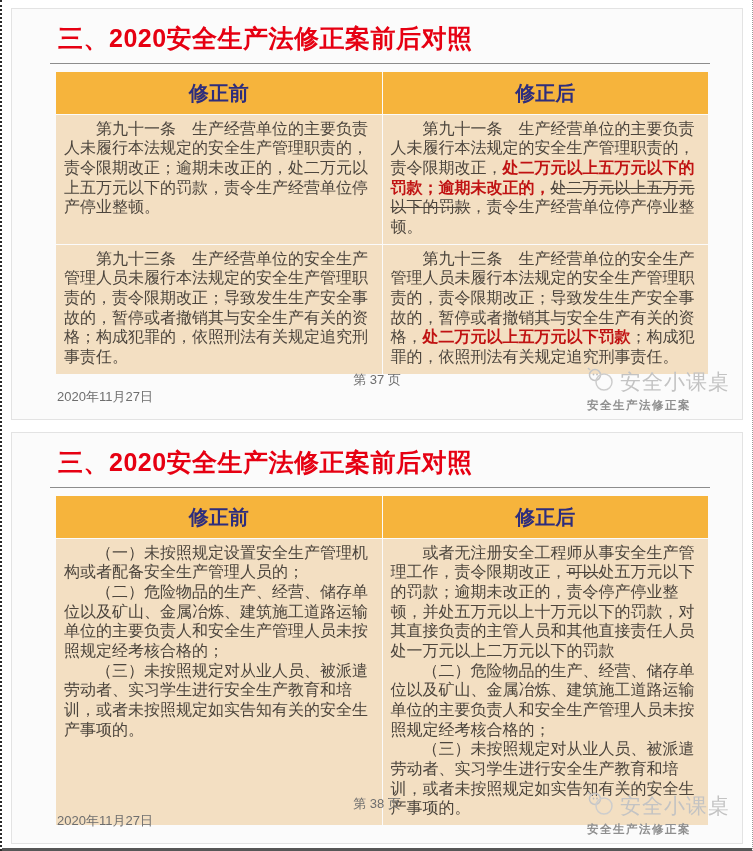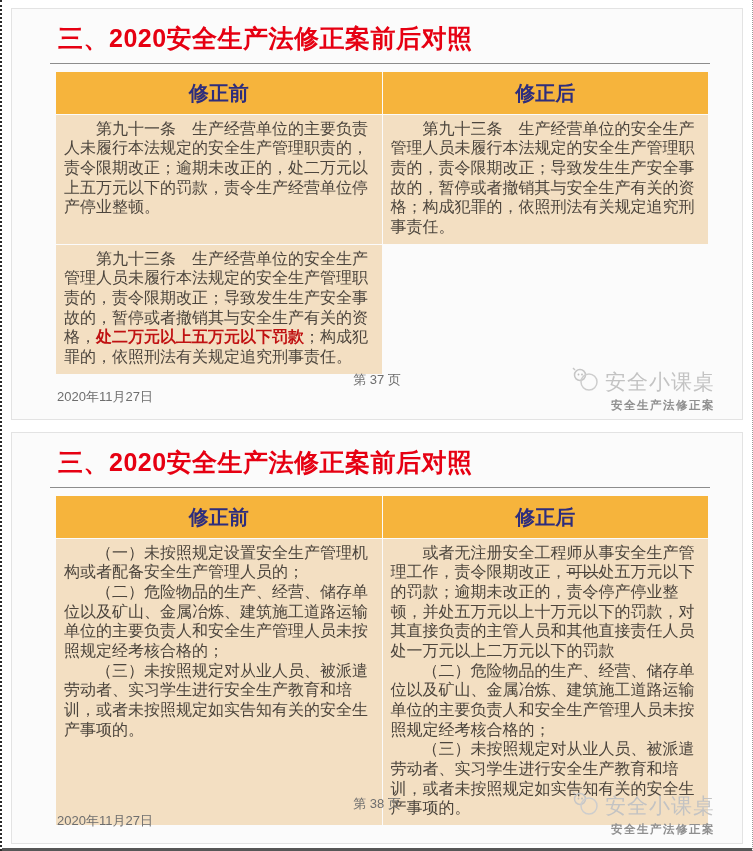--- a/index.html
+++ b/index.html
@@ -40,38 +40,41 @@
     padding:4px 9px 7px 8px;
   }
   .td .para{margin:0;text-indent:2em;}
   .seg-red{color:#c01212;font-weight:bold;}
   .seg-strike{text-decoration:line-through;}
   .row1{min-height:86px;}
   .row2{min-height:104px;}
   .rowbig{min-height:258px;}
   .footer-date{position:absolute;left:45px;bottom:13px;font-size:13px;color:#6e6e6e;}
   .footer-page{position:absolute;left:50%;transform:translateX(-50%);bottom:30px;font-size:13px;color:#6e6e6e;}
-  .logo{position:absolute;right:27px;bottom:6px;text-align:right;}
+  .logo{position:absolute;right:12px;bottom:6px;text-align:left;}
   .logo-top{display:flex;align-items:center;justify-content:flex-end;}
   .logo-title{font-size:21px;color:#c3c3c3;letter-spacing:1px;}
   .logo-subtitle{font-size:11.5px;color:#8f8f8f;letter-spacing:1.5px;margin-top:1px;font-weight:bold;}
   .bird-icon{margin-right:3px;display:inline-block;vertical-align:middle;}
 </style>
 </head>
 <body>
 
 <div class="slide slide-1">
   <div class="slide-inner">
     <h1 class="slide-title">三、2020安全生产法修正案前后对照</h1>
     <hr class="title-divider">
     <div class="cmp-table">
       <div class="th">修正前</div>
       <div class="th">修正后</div>
       <div class="td row1">
           <p class="para"><span>第九十一条　生产经营单位的主要负责人未履行本法规定的安全生产管理职责的，责令限期改正；逾期未改正的，处二万元以上五万元以下的罚款，责令生产经营单位停产停业整顿。</span></p>
+        </div>
+      <div class="td row1">
+          <p class="para"><span>第九十一条　生产经营单位的主要负责人未履行本法规定的安全生产管理职责的，责令限期改正，</span><span class="seg-red">处二万元以上五万元以下的罚款；逾期未改正的，</span><span class="seg-strike">处二万元以上五万元以下的罚款</span><span>，责令生产经营单位停产停业整顿。</span></p>
         </div>
       <div class="td row2">
           <p class="para"><span>第九十三条　生产经营单位的安全生产管理人员未履行本法规定的安全生产管理职责的，责令限期改正；导致发生生产安全事故的，暂停或者撤销其与安全生产有关的资格；构成犯罪的，依照刑法有关规定追究刑事责任。</span></p>
         </div>
       <div class="td row2">
           <p class="para"><span>第九十三条　生产经营单位的安全生产管理人员未履行本法规定的安全生产管理职责的，责令限期改正；导致发生生产安全事故的，暂停或者撤销其与安全生产有关的资格，</span><span class="seg-red">处二万元以上五万元以下罚款</span><span>；构成犯罪的，依照刑法有关规定追究刑事责任。</span></p>
         </div>
     </div>
     <div class="footer-date">2020年11月27日</div>
     <div class="footer-page">第 37 页</div>

